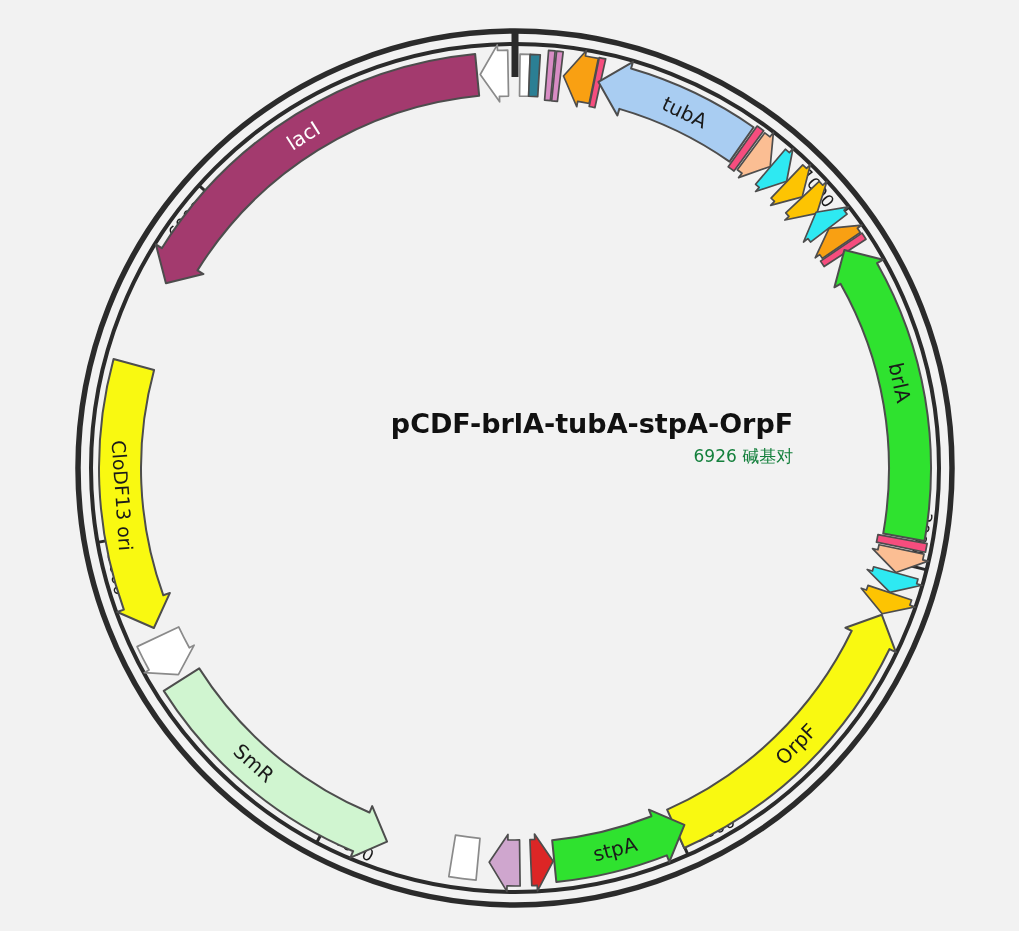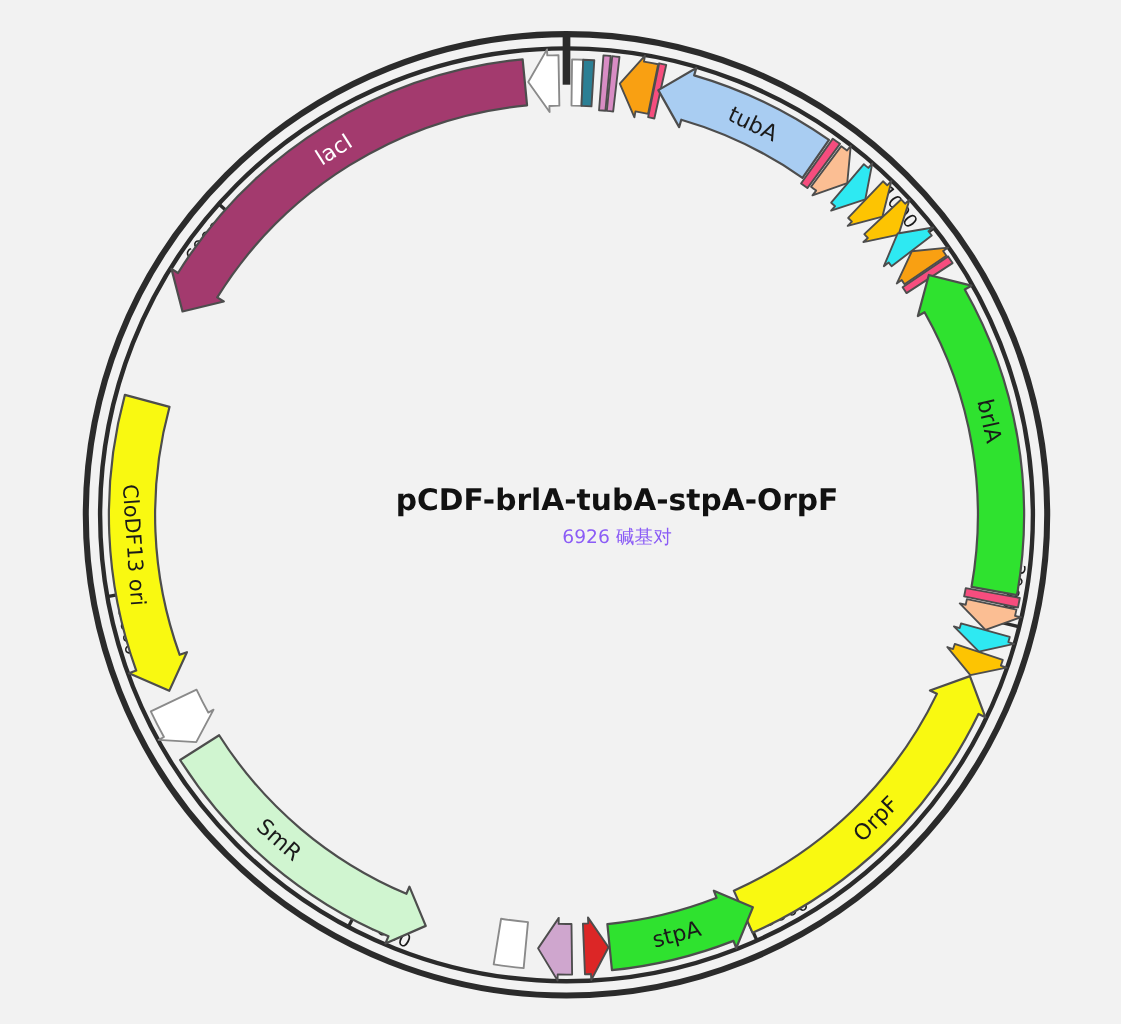--- a/index.html
+++ b/index.html
@@ -1,22 +1,22 @@
 <!DOCTYPE html>
 <html><head>
 <meta charset="utf-8">
 <style>
   html,body{margin:0;padding:0;}
   body{background:#f2f2f2;font-family:"DejaVu Sans","Liberation Sans",sans-serif;}
   .stage{position:relative;width:1019px;height:931px;background:#f2f2f2;overflow:hidden;}
   .stage svg{position:absolute;left:0;top:0;}
-  .title-block{position:absolute;left:561px;top:438px;transform:translate(-50%,-50%);
-    text-align:center;white-space:nowrap;margin-top:32px;}
+  .title-block{position:absolute;left:592px;top:438px;transform:translate(-50%,-50%);
+    text-align:right;white-space:nowrap;}
   .map-title{font-size:27px;font-weight:bold;color:#111;line-height:1.15;}
-  .map-subtitle{font-size:17px;font-weight:normal;color:#8b5cf6;margin-top:6px;}
+  .map-subtitle{font-size:17px;font-weight:normal;color:#15803d;margin-top:6px;}
   text{font-family:"DejaVu Sans","Liberation Sans",sans-serif;}
 </style>
 </head>
 <body>
 
 <div class="stage">
   <svg id="map-svg" width="1019" height="931" viewBox="0 0 1019 931">
       <circle cx="515" cy="468" r="437" fill="none" stroke="#2b2b2b" stroke-width="5.5"></circle>
       <circle cx="515" cy="468" r="424" fill="none" stroke="#2b2b2b" stroke-width="4"></circle>
       <line x1="515" y1="31" x2="515" y2="77" stroke="#2b2b2b" stroke-width="7"></line>

